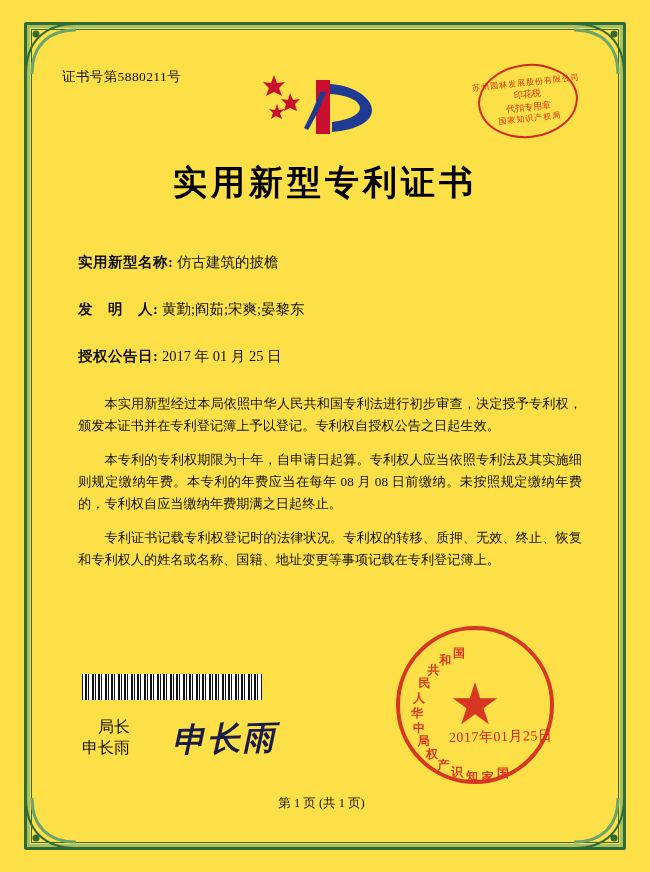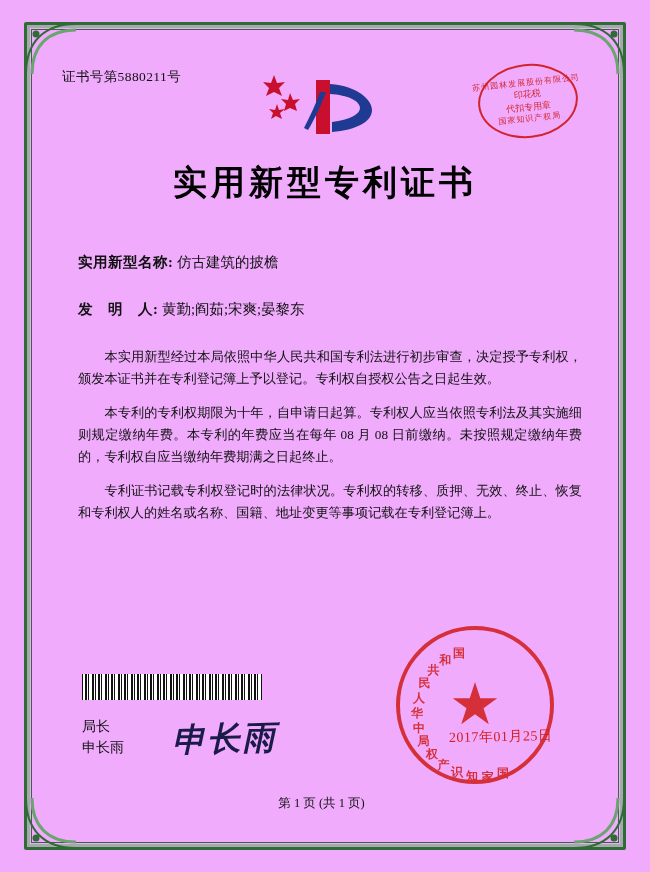--- a/index.html
+++ b/index.html
@@ -13,21 +13,21 @@
     font-family: "Liberation Serif", "DejaVu Serif", serif;
     color: #1a1a1a;
     position: relative;
     overflow: hidden;
   }
 
   
   .page {
     position: absolute;
     inset: 0;
-    background: #f0abfc;
+    background: #fde047;
   }
   .border-outer {
     position: absolute;
     left: 24px; top: 22px; right: 24px; bottom: 22px;
     border: 3px solid #2f6b35;
     border-radius: 2px;
   }
   .border-inner {
     position: absolute;
     left: 31px; top: 29px; right: 31px; bottom: 29px;
@@ -158,23 +158,24 @@
       #111 6px, #111 7px, #fff 7px, #fff 10px,
       #111 10px, #111 12px, #fff 12px, #fff 13px
     );
   }
 
   
   .director {
     position: absolute;
     left: 20px;
     bottom: 62px;
-    font-size: 14px;
+    font-size: 16px;
     line-height: 21px;
     color: #111;
+    text-align: right;
   }
   .signature {
     position: absolute;
     left: 110px;
     bottom: 58px;
     font-size: 33px;
     font-family: "Liberation Serif", serif;
     font-style: italic;
     font-weight: bold;
     color: #1b1b4a;
@@ -298,20 +299,24 @@
     <div class="title">实用新型专利证书</div>
 
     <div class="fields">
       <div class="field">
         <span class="lbl">实用新型名称:</span>
         <span class="val">仿古建筑的披檐</span>
       </div>
       <div class="field">
         <span class="lbl">发　明　人:</span>
         <span class="val">黄勤;阎茹;宋爽;晏黎东</span>
+      </div>
+      <div class="field">
+        <span class="lbl">授权公告日:</span>
+        <span class="val">2017 年 01 月 25 日</span>
       </div>
     </div>
 
     <div class="body-text">
       <p>本实用新型经过本局依照中华人民共和国专利法进行初步审查，决定授予专利权，颁发本证书并在专利登记簿上予以登记。专利权自授权公告之日起生效。</p>
       <p>本专利的专利权期限为十年，自申请日起算。专利权人应当依照专利法及其实施细则规定缴纳年费。本专利的年费应当在每年 08 月 08 日前缴纳。未按照规定缴纳年费的，专利权自应当缴纳年费期满之日起终止。</p>
       <p>专利证书记载专利权登记时的法律状况。专利权的转移、质押、无效、终止、恢复和专利权人的姓名或名称、国籍、地址变更等事项记载在专利登记簿上。</p>
     </div>
 
     <div class="barcode"></div>

